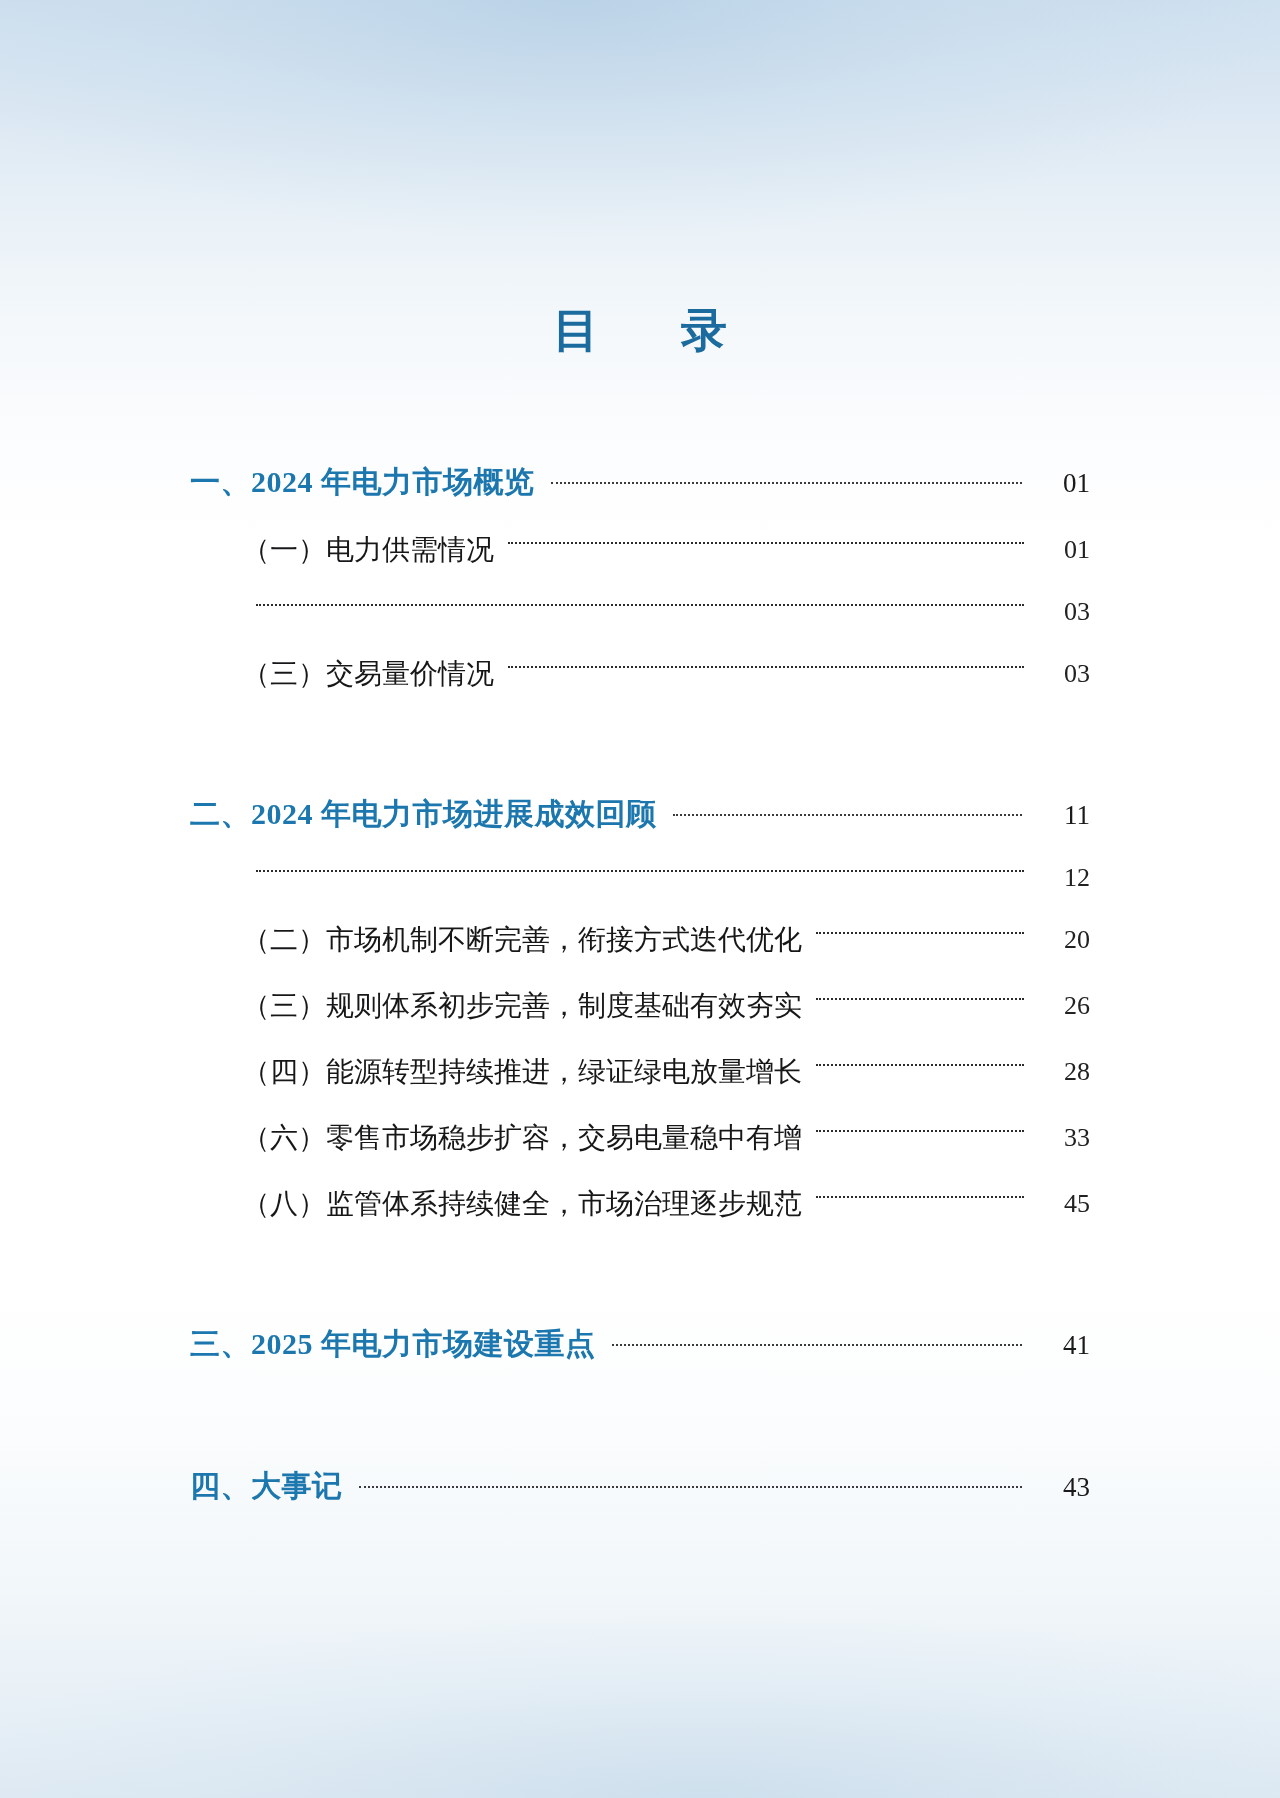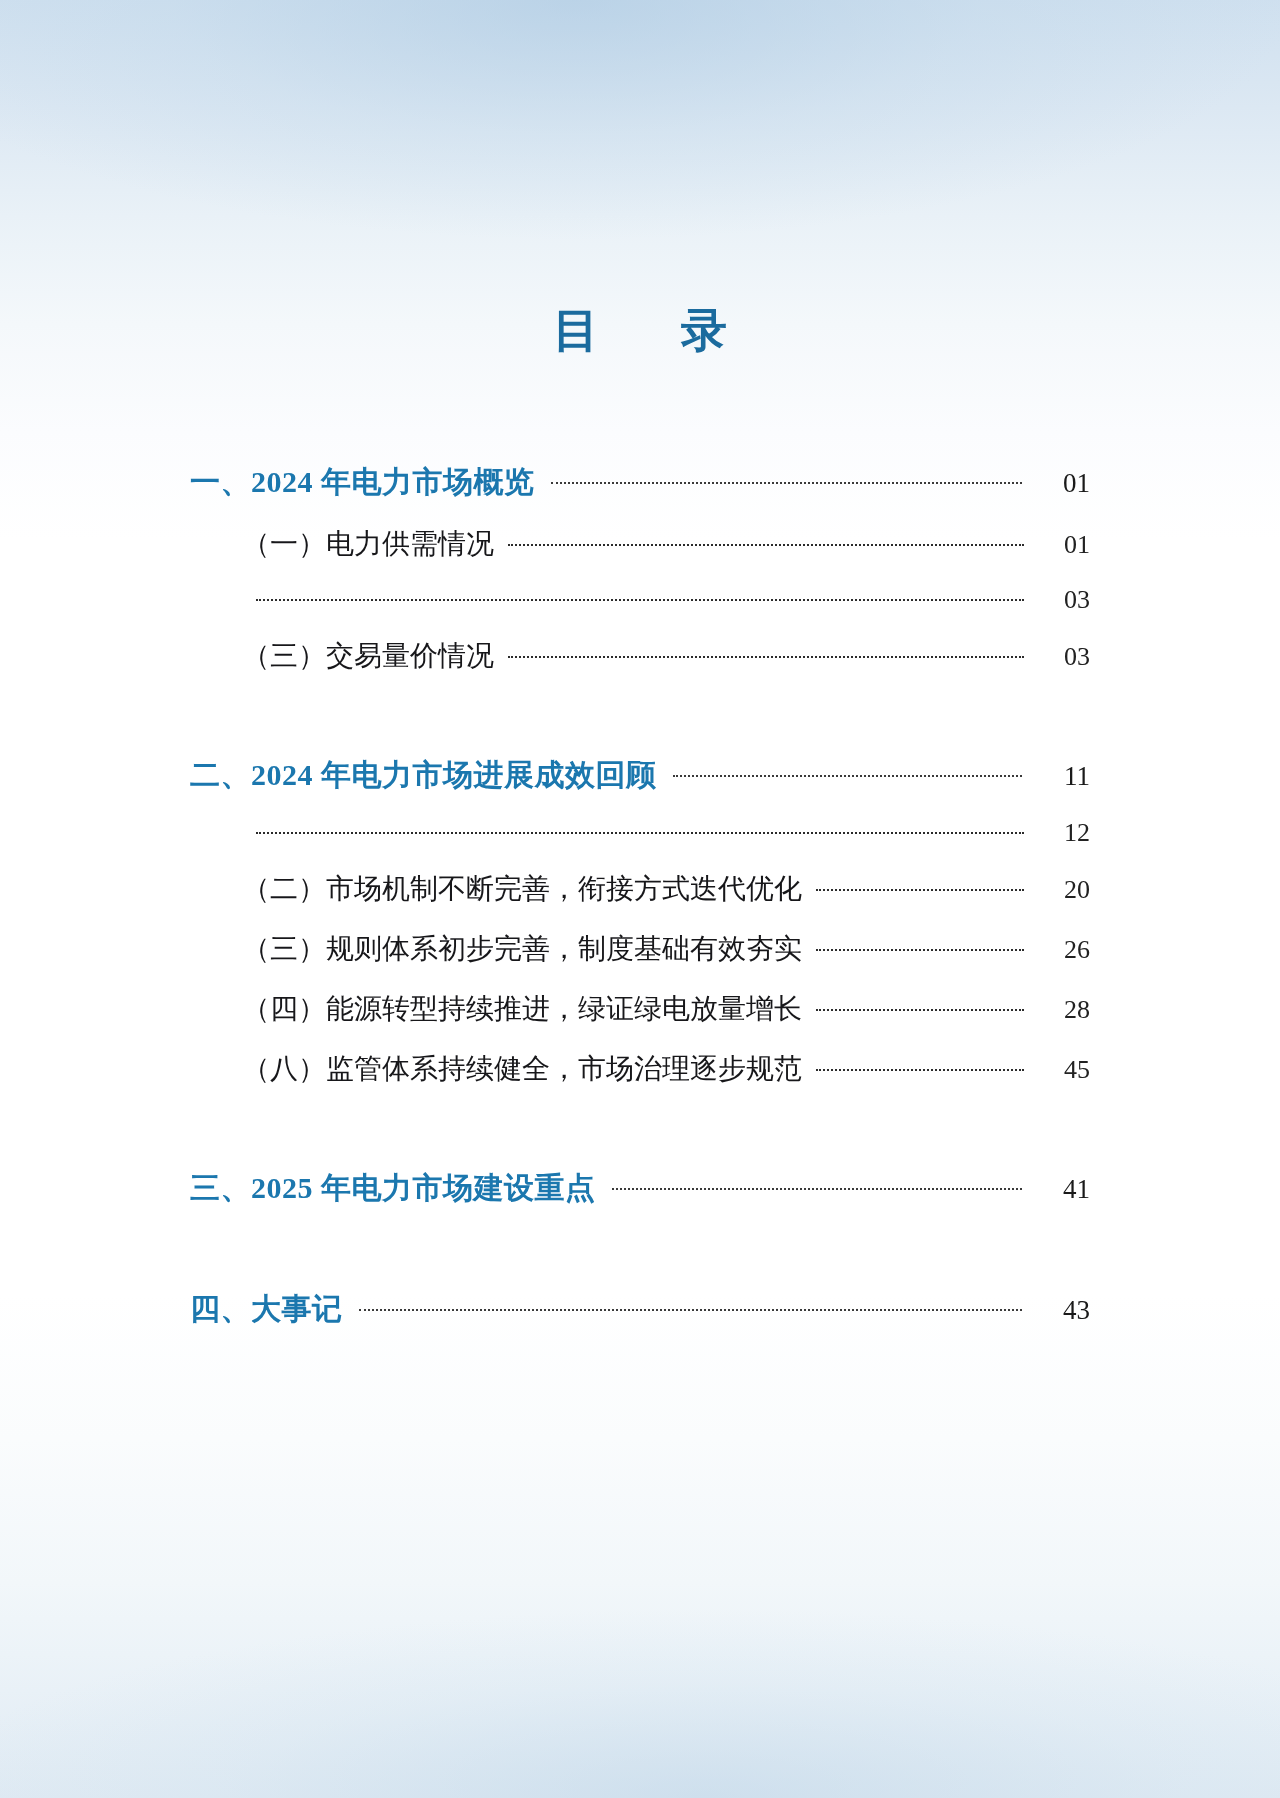--- a/index.html
+++ b/index.html
@@ -89,21 +89,21 @@
   }
 
   .page-num {
     flex: 0 0 auto;
     text-align: right;
     color: #222;
   }
 
   
   .level1 {
-    margin-top: 30px;
+    margin-top: 51px;
   }
   .level1 .label {
     color: #1b77ae;
     font-size: 30px;
     font-weight: bold;
     letter-spacing: 0.5px;
   }
   .level1 .dots {
     border-bottom-color: #3a3a3a;
     transform: translateY(-8px);
@@ -111,22 +111,23 @@
     margin-right: 16px;
   }
   .level1 .page-num {
     font-size: 27px;
     width: 52px;
     color: #1a1a1a;
   }
 
   
   .level2 {
-    margin-top: 22px;
+    margin-top: 28px;
     padding-left: 52px;
+    align-items: center;
   }
   .level2 .label {
     color: #17171a;
     font-size: 28px;
   }
   .level2 .dots {
     transform: translateY(-7px);
     margin-left: 14px;
     margin-right: 14px;
   }
@@ -193,20 +194,25 @@
           <span class="label">（三）规则体系初步完善，制度基础有效夯实</span>
           <span class="dots"></span>
           <span class="page-num">26</span>
         </div>
         <div class="entry level2">
           <span class="label">（四）能源转型持续推进，绿证绿电放量增长</span>
           <span class="dots"></span>
           <span class="page-num">28</span>
         </div>
         <div class="entry level2">
+          <span class="label">（六）零售市场稳步扩容，交易电量稳中有增</span>
+          <span class="dots"></span>
+          <span class="page-num">33</span>
+        </div>
+        <div class="entry level2">
           <span class="label">（八）监管体系持续健全，市场治理逐步规范</span>
           <span class="dots"></span>
           <span class="page-num">45</span>
         </div>
       </div>
 
       <div class="gap-lg"></div>
 
       <div class="group">
         <div class="entry level1">

